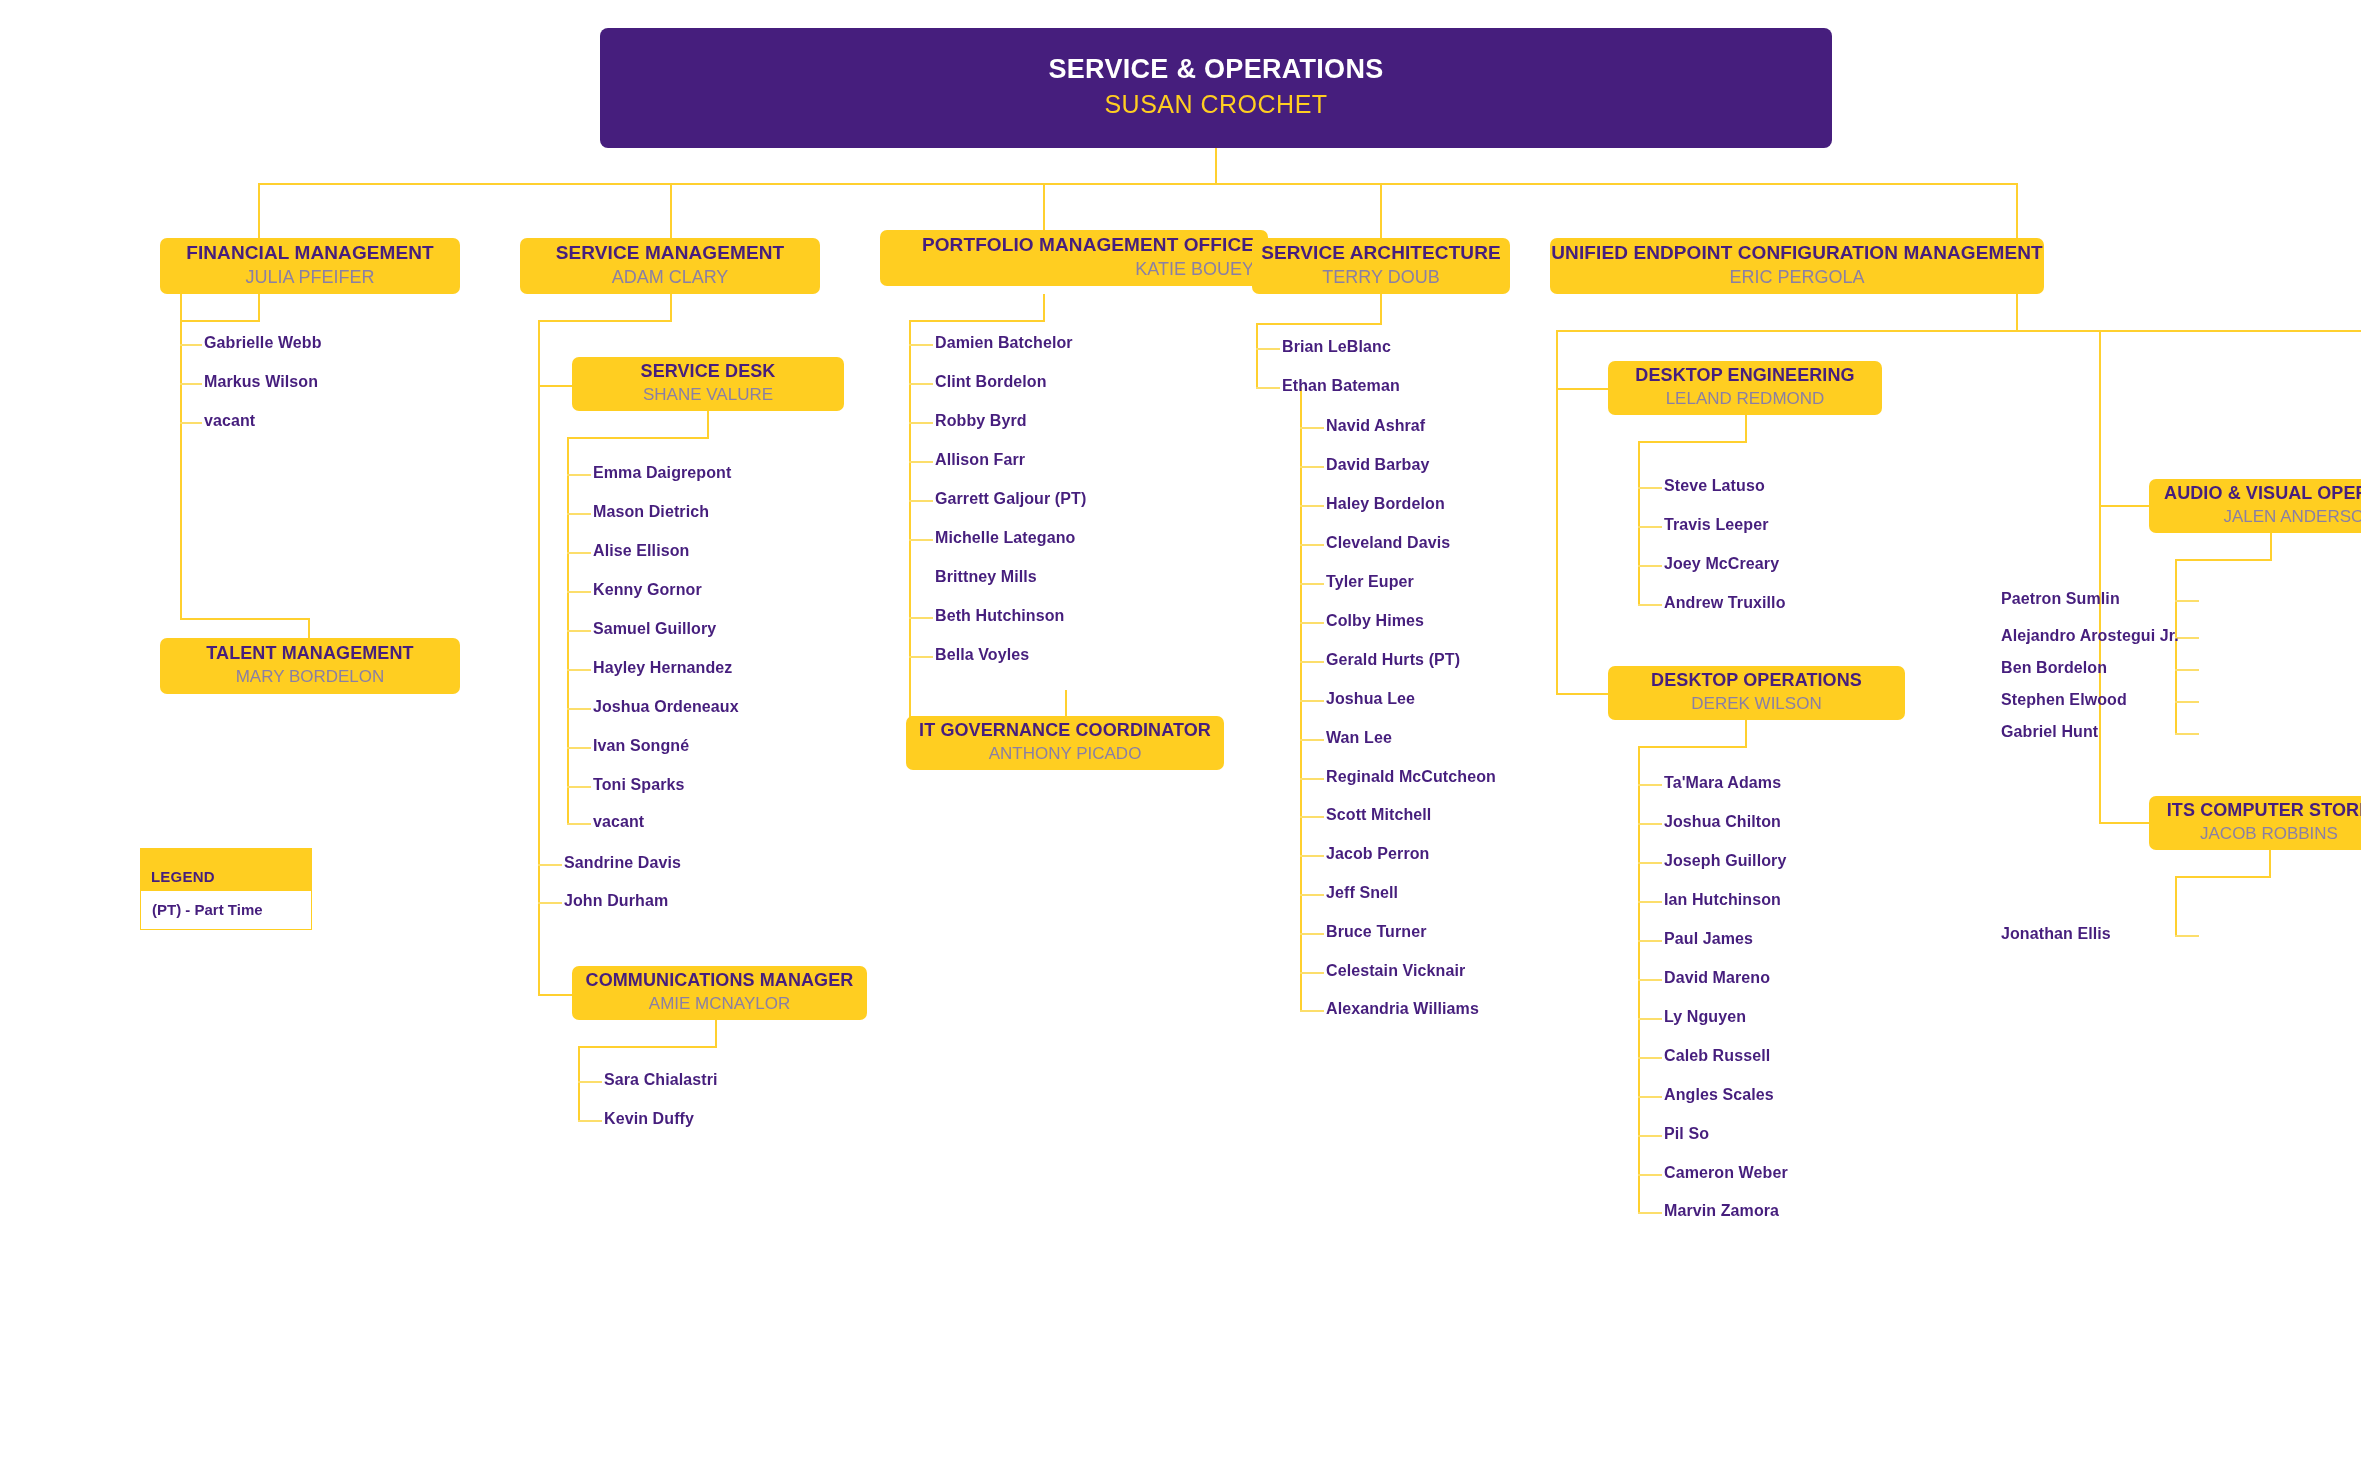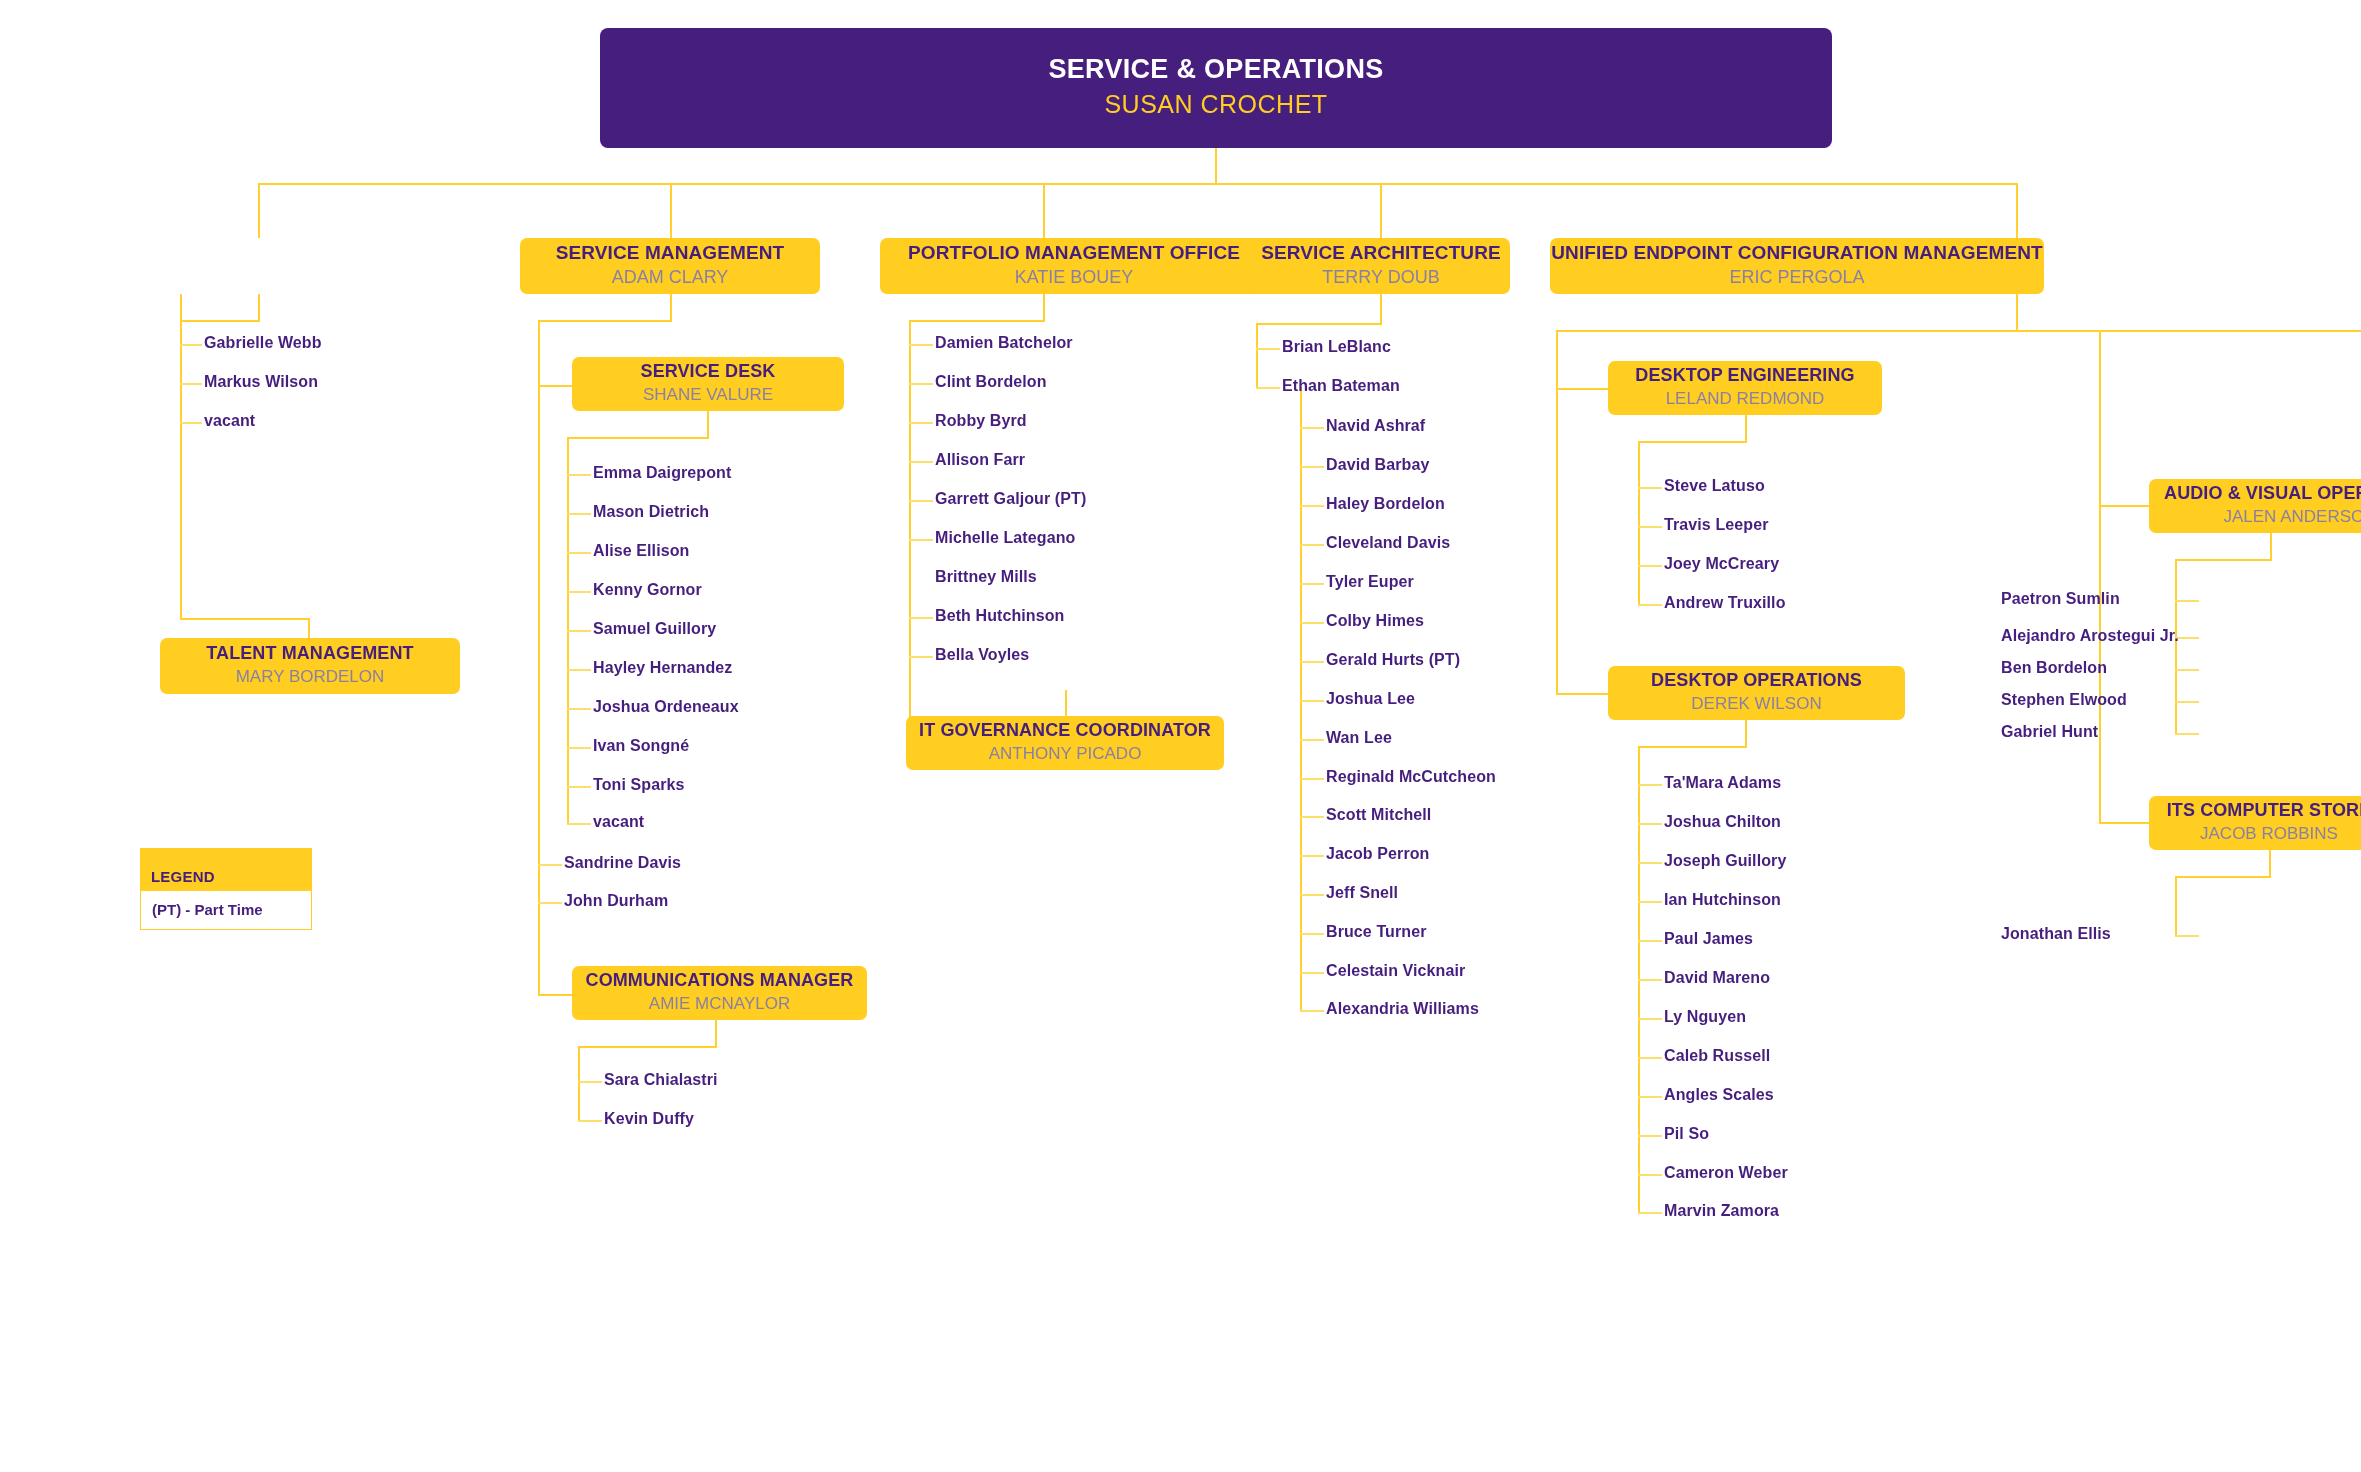--- a/index.html
+++ b/index.html
@@ -237,27 +237,31 @@
   <div class="ln v" style="left:2269px; top:850px; height:26px;"></div>
   <div class="ln h" style="left:2175px; top:876px; width:96px;"></div>
   <div class="ln v" style="left:2175px; top:876px; height:59px;"></div>
   <div class="ln h pale" style="left:2175px; top:935px; width:24px;"></div>
 
   <div class="box root" style="left:600px; top:28px; width:1232px; height:120px;">
     <span class="t">SERVICE &amp; OPERATIONS</span>
     <span class="n">SUSAN CROCHET</span>
   </div>
 
+  <div class="box lvl1" style="left:160px; top:238px; width:300px; height:56px;">
+    <span class="t">FINANCIAL MANAGEMENT</span>
+    <span class="n">JULIA PFEIFER</span>
+  </div>
 
   <div class="box lvl1" style="left:520px; top:238px; width:300px; height:56px;">
     <span class="t">SERVICE MANAGEMENT</span>
     <span class="n">ADAM CLARY</span>
   </div>
 
-  <div class="box lvl1" style="left:880px; top:238px; width:388px; height:56px;">
+  <div class="box lvl1" style="left:880px; top:230px; width:388px; height:56px;align-items:flex-end;">
     <span class="t">PORTFOLIO MANAGEMENT OFFICE</span>
     <span class="n">KATIE BOUEY</span>
   </div>
 
   <div class="box lvl1" style="left:1252px; top:238px; width:258px; height:56px;">
     <span class="t">SERVICE ARCHITECTURE</span>
     <span class="n">TERRY DOUB</span>
   </div>
 
   <div class="box lvl1" style="left:1550px; top:238px; width:494px; height:56px;">

